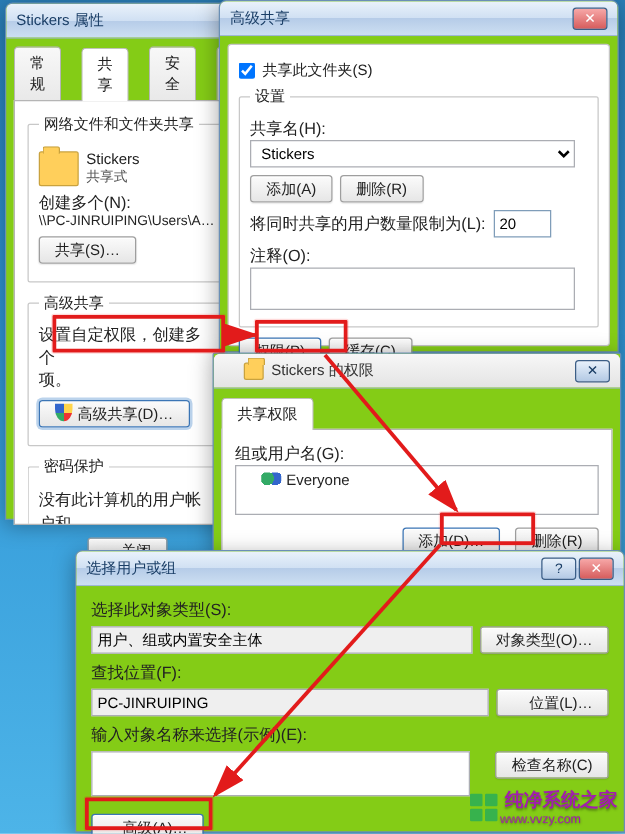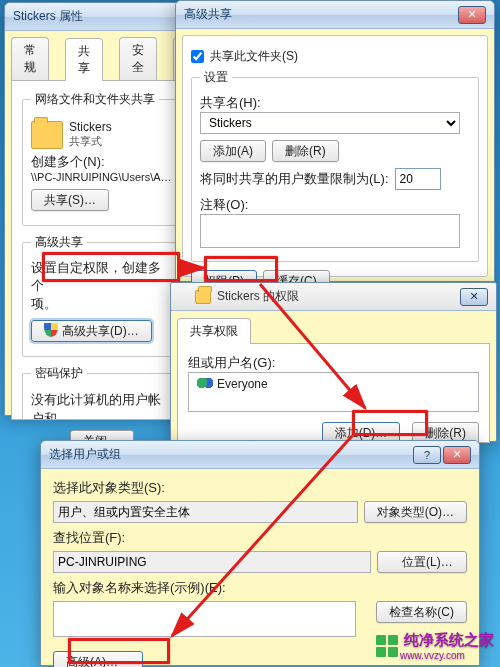--- a/index.html
+++ b/index.html
@@ -5,21 +5,21 @@
   * { box-sizing: border-box; margin: 0; padding: 0; }
   body {
     width: 500px; height: 667px;
     background: linear-gradient(180deg, #2a7fb8 0%, #3096d6 40%, #4db4e8 100%);
     font-family: "Microsoft YaHei", "Segoe UI", Tahoma, sans-serif;
     font-size: 12px; color: #222;
     position: relative; overflow: hidden;
   }
   .window {
     position: absolute;
-    background: #fef9c3;
+    background: #84cc16;
     border: 1px solid #6a8fb5;
     border-radius: 6px 6px 0 0;
     box-shadow: 0 4px 18px rgba(0,0,0,.35);
   }
   .titlebar {
     height: 28px;
     background: linear-gradient(180deg,#eaf2fb 0%,#d0e0f3 50%,#b6cce8 51%,#cddff2 100%);
     border-bottom: 1px solid #9fb7d4;
     display: flex; align-items: center; padding: 0 8px;
     border-radius: 5px 5px 0 0;
@@ -48,35 +48,35 @@
   .tabpage {
     background:#fff; border:1px solid #b5b5b5; margin:0 6px 6px 6px; padding:10px;
   }
   fieldset {
     border:1px solid #c8c8c8; padding:8px 8px 10px 8px; margin-bottom:8px;
     border-radius:2px;
   }
   legend { padding:0 4px; font-size:12px; }
   .btn {
     display:inline-block; min-width:64px; height:22px; line-height:20px;
-    padding:0 12px; text-align:left; font-size:12px;
+    padding:0 12px; text-align:right; font-size:12px;
     background:linear-gradient(180deg,#fbfbfb,#e6e6e6);
     border:1px solid #9e9e9e; border-radius:3px;
     box-shadow:0 1px 0 #fff inset, 0 1px 1px rgba(0,0,0,.08);
   }
   .btn.primary { border-color:#3b75b5; box-shadow:0 0 0 2px rgba(60,130,200,.35);}
   .btn.default { border-color:#3b75b5; }
   .input {
     border:1px solid #abadb3; background:#fff; height:22px; padding:0 4px; font-size:12px;
   }
   .input.gray { background:#efefef; }
   .input.sunken { border-color:#7f9db9; }
   .listbox {
     border:1px solid #abadb3; background:#fff; width:100%;
-    font-size:12px; padding:2px 4px;
+    font-size:12px; padding:2px 16px;
   }
   .row { display:flex; align-items:center; gap:6px; margin:4px 0; }
   .lbl { font-size:13px; }
   .redbox { position:absolute; border:3px solid #e21b1b; pointer-events:none; border-radius:1px; box-shadow:0 0 0 1px rgba(255,0,0,.15);}
   svg.arrows { position:absolute; inset:0; pointer-events:none; }
   .folder-icon {
     width:32px; height:28px; background:#ffcf5b; border:1px solid #c9a23e;
     border-radius:2px; position:relative;
   }
   .folder-icon:before{content:"";position:absolute;top:-5px;left:2px;width:12px;height:5px;background:#ffcf5b;border:1px solid #c9a23e;border-bottom:none;border-radius:2px 2px 0 0;}
@@ -195,21 +195,21 @@
         <span class="user-icon"></span><span>Everyone</span>
       </div>
     </div>
     <div class="row" style="justify-content:flex-end;margin-top:10px;gap:12px;">
       <span class="btn default">添加(D)…</span>
       <span class="btn">删除(R)</span>
     </div>
   </div>
 </div>
 
-<div class="window" style="left:40px; top:440px; width:440px; height:226px;">
+<div class="window" style="left:60px; top:440px; width:440px; height:226px;">
   <div class="titlebar">
     <span>选择用户或组</span>
     <span class="spacer"></span>
     <span class="winbtn">?</span>
     <span class="winbtn close">✕</span>
   </div>
   <div style="padding:10px 12px;">
     <div class="lbl">选择此对象类型(S):</div>
     <div class="row">
       <input class="input gray" style="flex: 1 1 0%;" readonly="" value="用户、组或内置安全主体">

